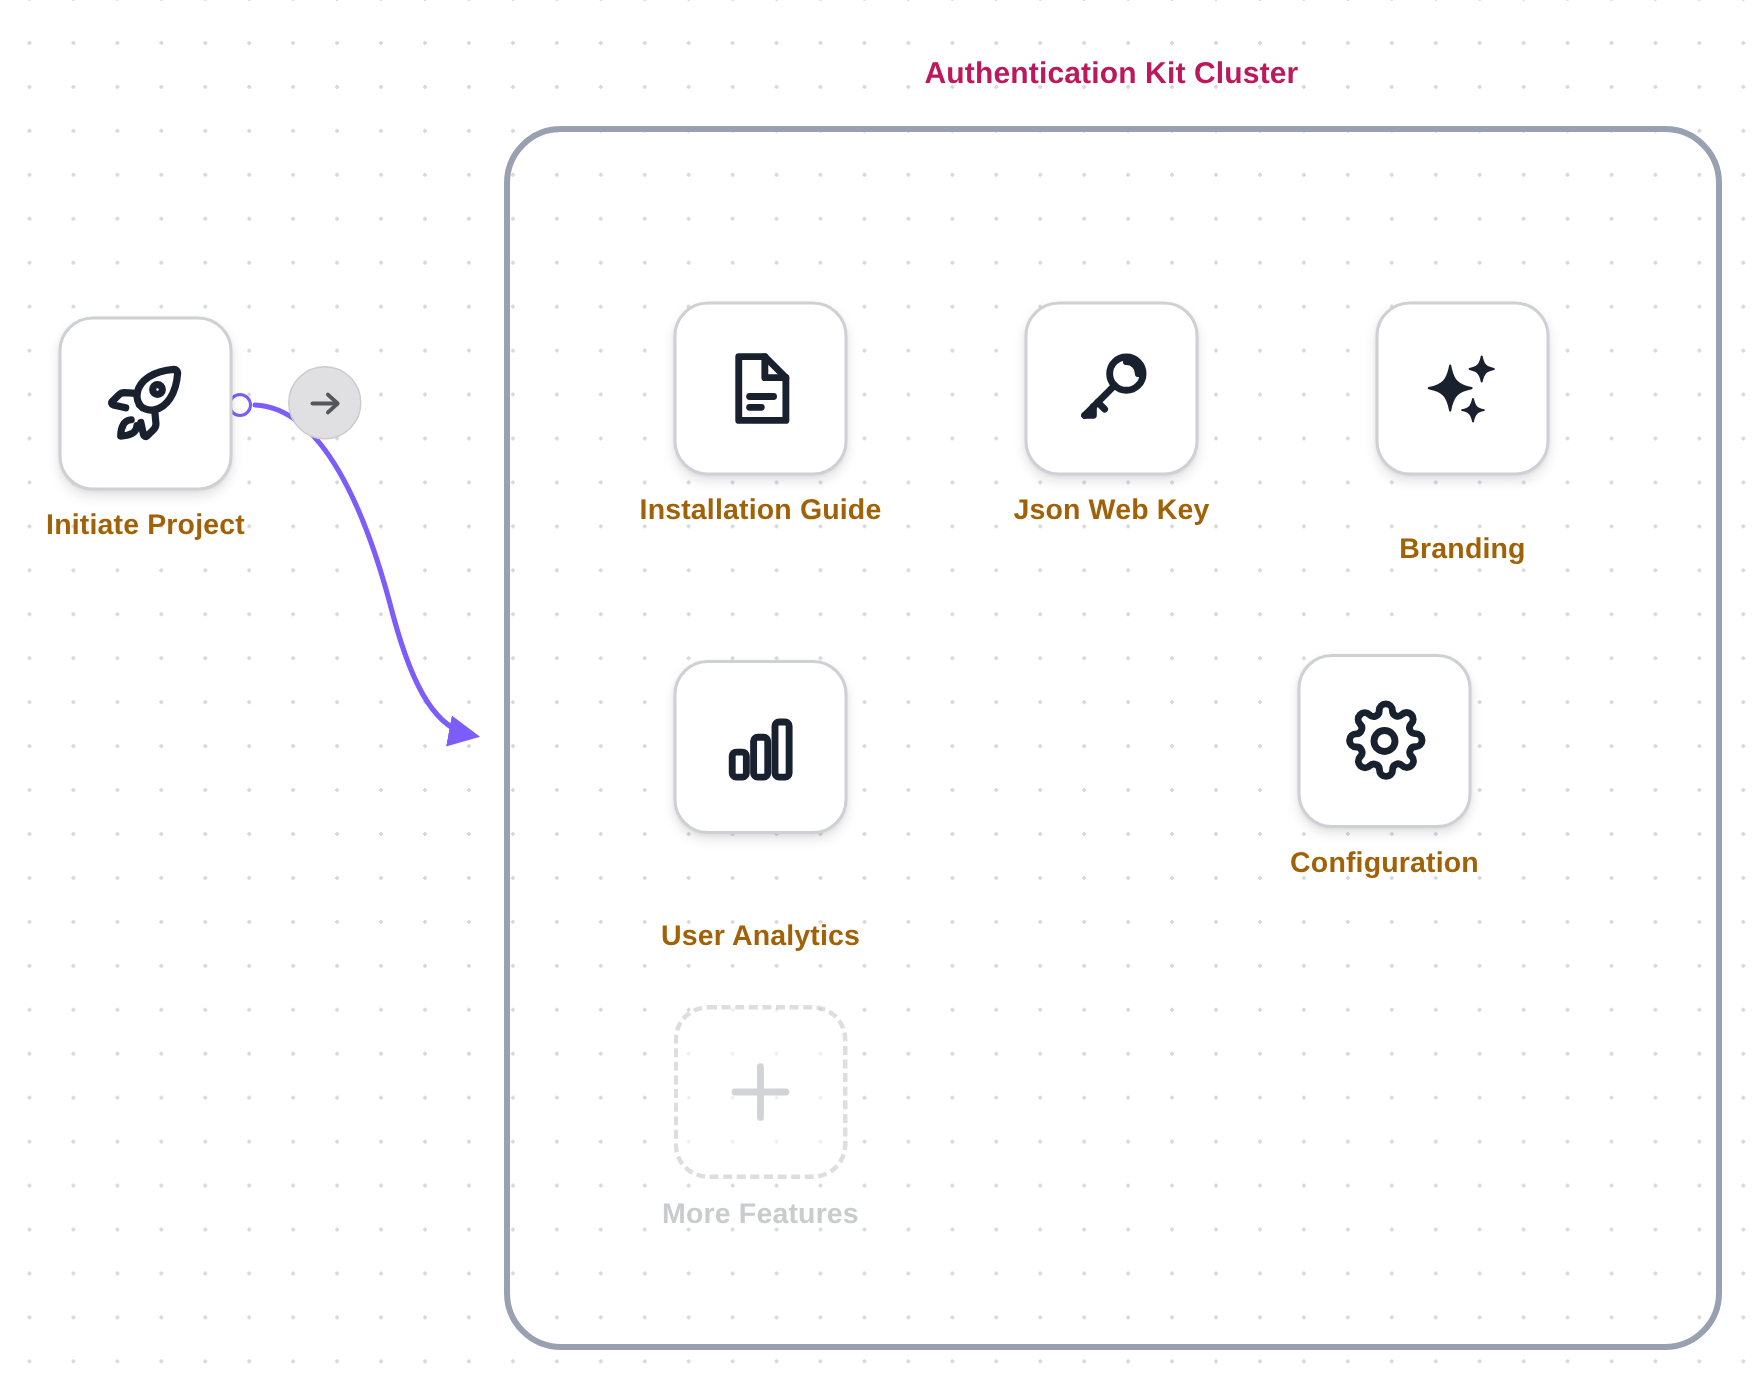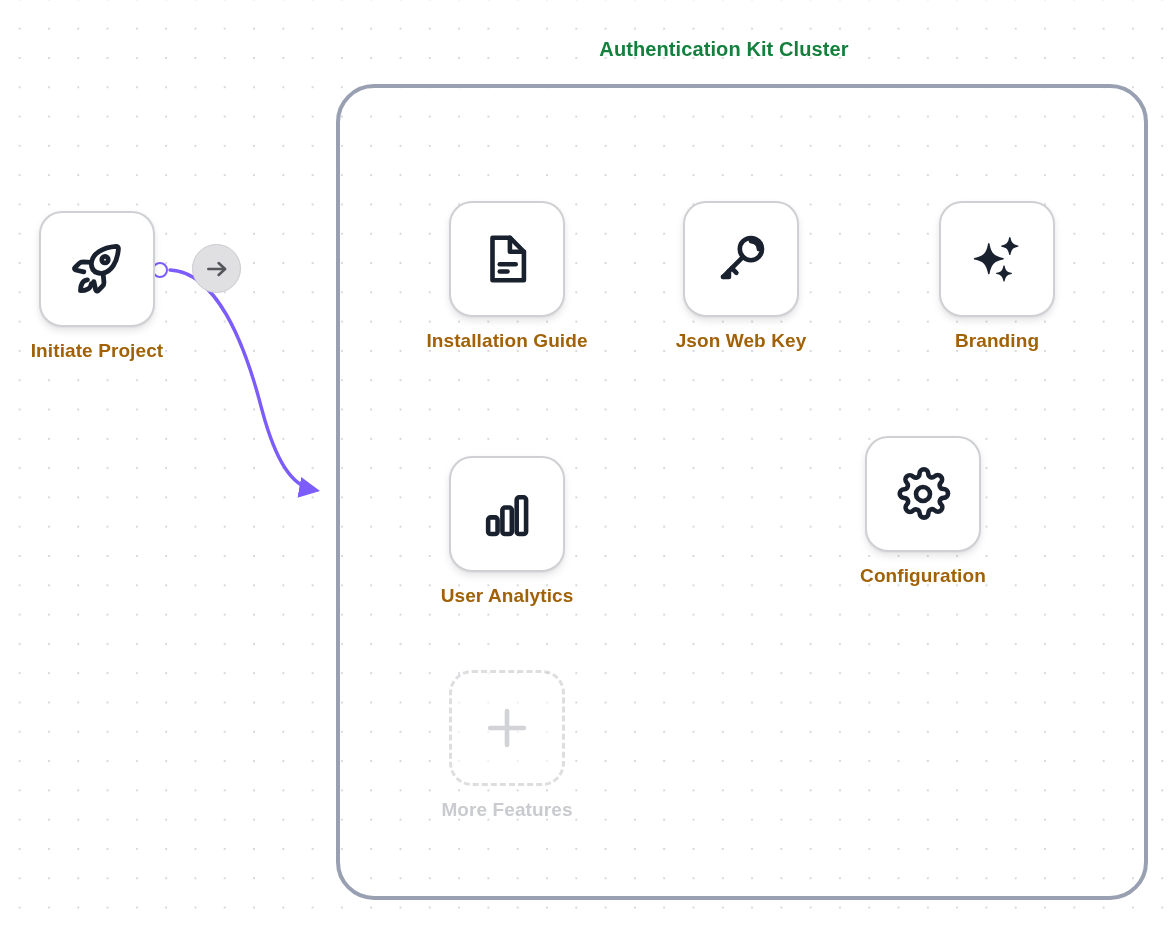--- a/index.html
+++ b/index.html
@@ -22,27 +22,27 @@
   #canvas {
     position: absolute;
     inset: 0;
     width: 1174px;
     height: 932px;
   }
 
   
   .cluster-title {
     position: absolute;
-    left: 318px;
+    left: 335px;
     top: 38px;
     width: 812px;
     text-align: center;
     font-size: 20px;
     font-weight: bold;
-    color: #15803d;
+    color: #be185d;
     letter-spacing: 0.1px;
     white-space: nowrap;
   }
 
   .cluster-box {
     position: absolute;
     left: 336px;
     top: 84px;
     width: 812px;
     height: 816px;
@@ -95,22 +95,22 @@
     color: #c9cbcf;
   }
   .placeholder-wrap { opacity: 1; }
 
   
   #node-start { left: 17px; top: 211px; }
 
   
   #node-installation  { left: 427px; top: 201px; }
   #node-jwk           { left: 661px; top: 201px; }
-  #node-branding      { left: 917px; top: 201px; }
-  #node-analytics     { left: 427px; top: 456px; }
+  #node-branding      { left: 895px; top: 201px; gap: 26px; }
+  #node-analytics     { left: 427px; top: 440px; gap: 45px; }
   #node-backup        { left: 661px; top: 436px; }
   #node-configuration { left: 843px; top: 436px; }
   #node-more          { left: 427px; top: 670px; justify-content: flex-end; }
 
   
   .handle-dot {
     position: absolute;
     left: 152px;
     top: 262px;
     width: 16px;

